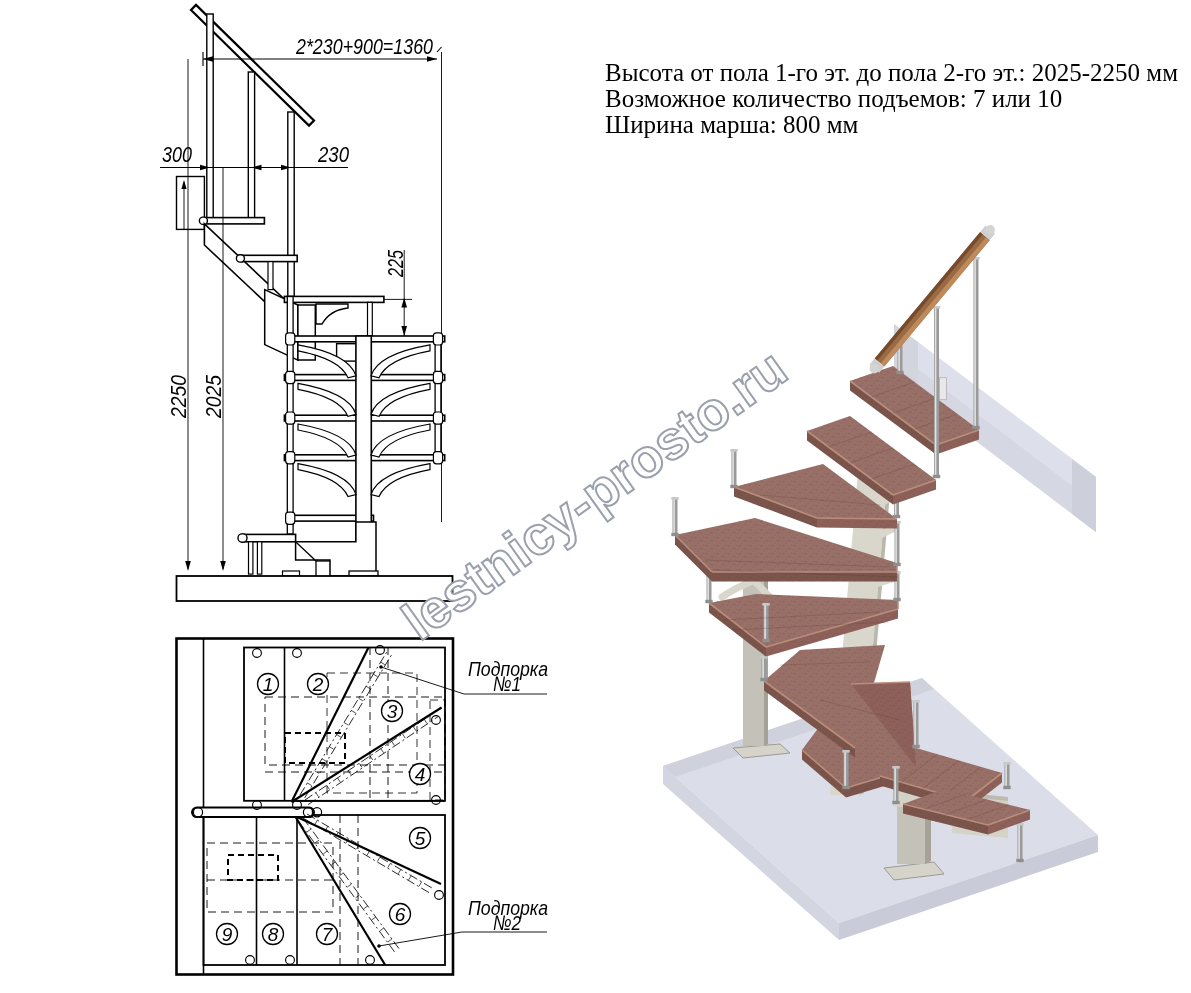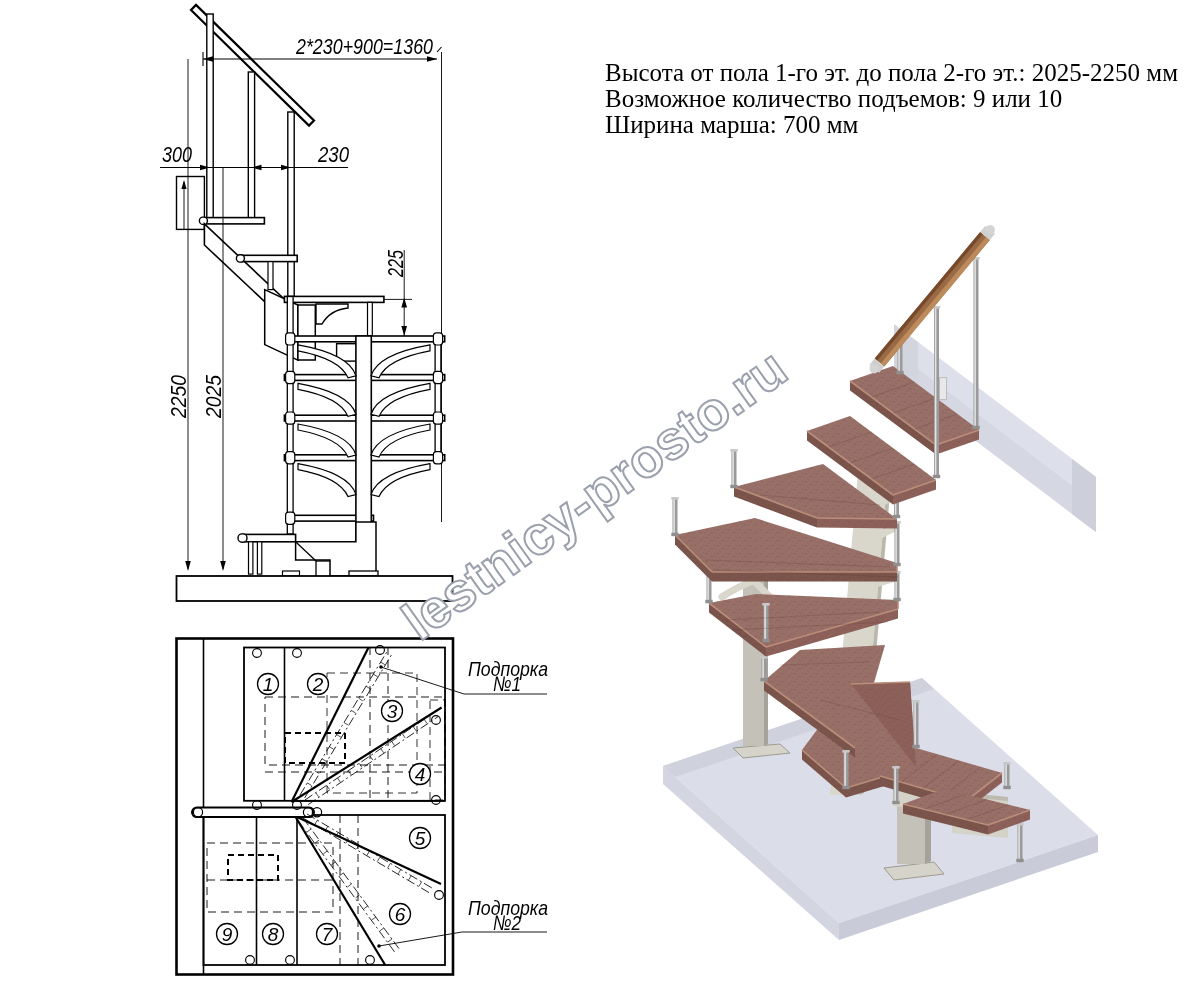--- a/index.html
+++ b/index.html
@@ -427,15 +427,15 @@
         <polygon points="989.8,240.0 884.3,366.5 880.7,363.5 986.2,237.0" fill="#bd8a5c"></polygon>
         <polygon points="982.8,234.2 877.3,360.7 874.7,358.5 980.2,232.0" fill="#774a2b"></polygon>
         <polygon points="989.8,240.0 995.0,233.8 985.4,225.8 980.2,232.0" fill="#cfcfcf"></polygon>
         <circle cx="990.2" cy="229.8" r="4.8" fill="#d4d4d4"></circle>
         <polygon points="884.3,366.5 879.1,372.7 869.5,364.7 874.7,358.5" fill="#cfcfcf"></polygon>
         <circle cx="874.3" cy="368.7" r="4.8" fill="#d4d4d4"></circle>
       </g>
 </svg>
 <div id="spec">
       <div>Высота от пола 1-го эт. до пола 2-го эт.: 2025-2250 мм</div>
-      <div>Возможное количество подъемов: 9 или 10</div>
-      <div>Ширина марша: 700 мм</div>
+      <div>Возможное количество подъемов: 7 или 10</div>
+      <div>Ширина марша: 800 мм</div>
     </div>
 </div>
 </body></html>

